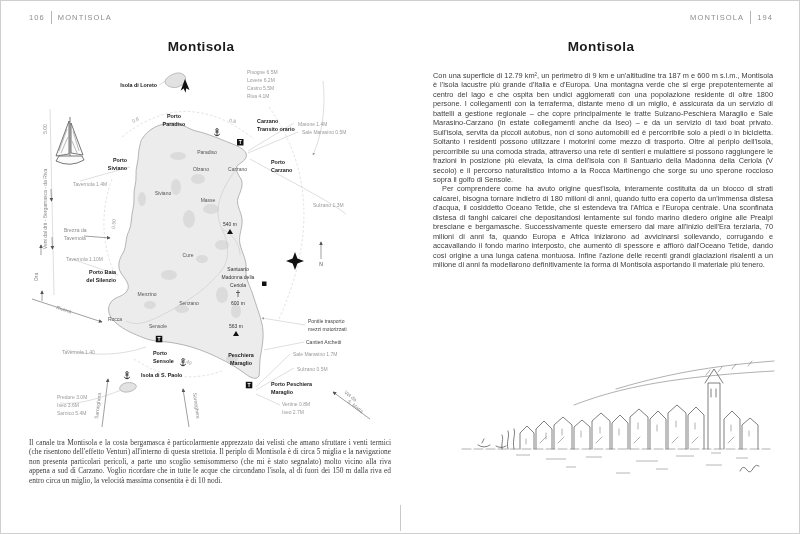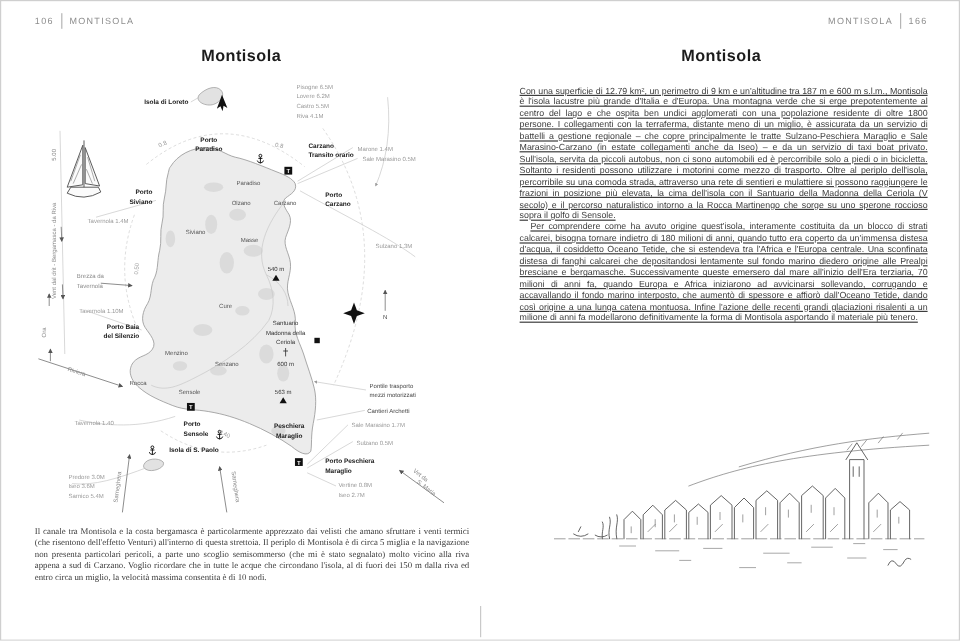--- a/index.html
+++ b/index.html
@@ -10,21 +10,21 @@
   .folio-row{position:absolute;top:10px;display:flex;align-items:center;gap:6px;
              font-size:7.5px;color:#8d8d8d;letter-spacing:1.1px;}
   .page.left .folio-row{left:28px;} .page.right .folio-row{right:28px;}
   .folio-div{width:1px;height:13px;background:#b5b5b5;display:inline-block;}
   .page-title{position:absolute;top:38px;left:0;width:100%;text-align:center;
               font-size:13.5px;font-weight:700;letter-spacing:.4px;color:#1c1c1c;}
   .body-text{position:absolute;font-size:7.35px;line-height:9.45px;text-align:justify;color:#3d3d3d;}
   .body-text p{margin:0;}
   .body-text p.ind{text-indent:9px;}
   .caption{left:28px;top:437px;width:362px;font-family:Liberation Serif, serif;}
-  .rtext{left:32px;top:70px;width:340px;text-decoration:underline;}
+  .rtext{left:32px;top:70px;width:340px;}
   .gutter-tick{position:absolute;left:399px;top:504px;width:1px;height:26px;background:#c9c9c9;}
   svg{position:absolute;}
   
   .pt{font:700 5.4px "Liberation Sans",sans-serif;fill:#1a1a1a;}
   .vl{font:400 5px "Liberation Sans",sans-serif;fill:#555;}
   .pk{font:400 5px "Liberation Sans",sans-serif;fill:#333;}
   .ds{font:400 5px "Liberation Sans",sans-serif;fill:#9a9a9a;}
   .wd{font:400 5px "Liberation Sans",sans-serif;fill:#8a8a8a;}
   .nt{font:400 5px "Liberation Sans",sans-serif;fill:#444;}
   .tt{font:700 5px "Liberation Sans",sans-serif;fill:#fff;}
@@ -246,21 +246,21 @@
 
     <div class="body-text caption">
       <p>Il canale tra Montisola e la costa bergamasca è particolarmente apprezzato dai velisti che amano sfruttare i venti termici (che risentono dell'effetto Venturi) all'interno di questa strettoia. Il periplo di Montisola è di circa 5 miglia e la navigazione non presenta particolari pericoli, a parte uno scoglio semisommerso (che mi è stato segnalato) molto vicino alla riva appena a sud di Carzano. Voglio ricordare che in tutte le acque che circondano l'isola, al di fuori dei 150 m dalla riva ed entro circa un miglio, la velocità massima consentita è di 10 nodi.</p>
     </div>
   </div>
 
   <div class="page right">
     <div class="folio-row">
       <span>MONTISOLA</span>
       <span class="folio-div"></span>
-      <span>166</span>
+      <span>194</span>
     </div>
     <div class="page-title">Montisola</div>
 
     <div class="body-text rtext">
       <p>Con una superficie di 12.79 km², un perimetro di 9 km e un'altitudine tra 187 m e 600 m s.l.m., Montisola è l'isola lacustre più grande d'Italia e d'Europa. Una montagna verde che si erge prepotentemente al centro del lago e che ospita ben undici agglomerati con una popolazione residente di oltre 1800 persone. I collegamenti con la terraferma, distante meno di un miglio, è assicurata da un servizio di battelli a gestione regionale – che copre principalmente le tratte Sulzano-Peschiera Maraglio e Sale Marasino-Carzano (in estate collegamenti anche da Iseo) – e da un servizio di taxi boat privato. Sull'isola, servita da piccoli autobus, non ci sono automobili ed è percorribile solo a piedi o in bicicletta. Soltanto i residenti possono utilizzare i motorini come mezzo di trasporto. Oltre al periplo dell'isola, percorribile su una comoda strada, attraverso una rete di sentieri e mulattiere si possono raggiungere le frazioni in posizione più elevata, la cima dell'isola con il Santuario della Madonna della Ceriola (V secolo) e il percorso naturalistico intorno a la Rocca Martinengo che sorge su uno sperone roccioso sopra il golfo di Sensole.</p>
       <p class="ind">Per comprendere come ha avuto origine quest'isola, interamente costituita da un blocco di strati calcarei, bisogna tornare indietro di 180 milioni di anni, quando tutto era coperto da un'immensa distesa d'acqua, il cosiddetto Oceano Tetide, che si estendeva tra l'Africa e l'Europa centrale. Una sconfinata distesa di fanghi calcarei che depositandosi lentamente sul fondo marino diedero origine alle Prealpi bresciane e bergamasche. Successivamente queste emersero dal mare all'inizio dell'Era terziaria, 70 milioni di anni fa, quando Europa e Africa iniziarono ad avvicinarsi sollevando, corrugando e accavallando il fondo marino interposto, che aumentò di spessore e affiorò dall'Oceano Tetide, dando così origine a una lunga catena montuosa. Infine l'azione delle recenti grandi glaciazioni risalenti a un milione di anni fa modellarono definitivamente la forma di Montisola asportando il materiale più tenero.</p>
     </div>
 
     <svg style="left:55px;top:330px;" width="320" height="150" viewBox="0 0 320 150">
       <g>

